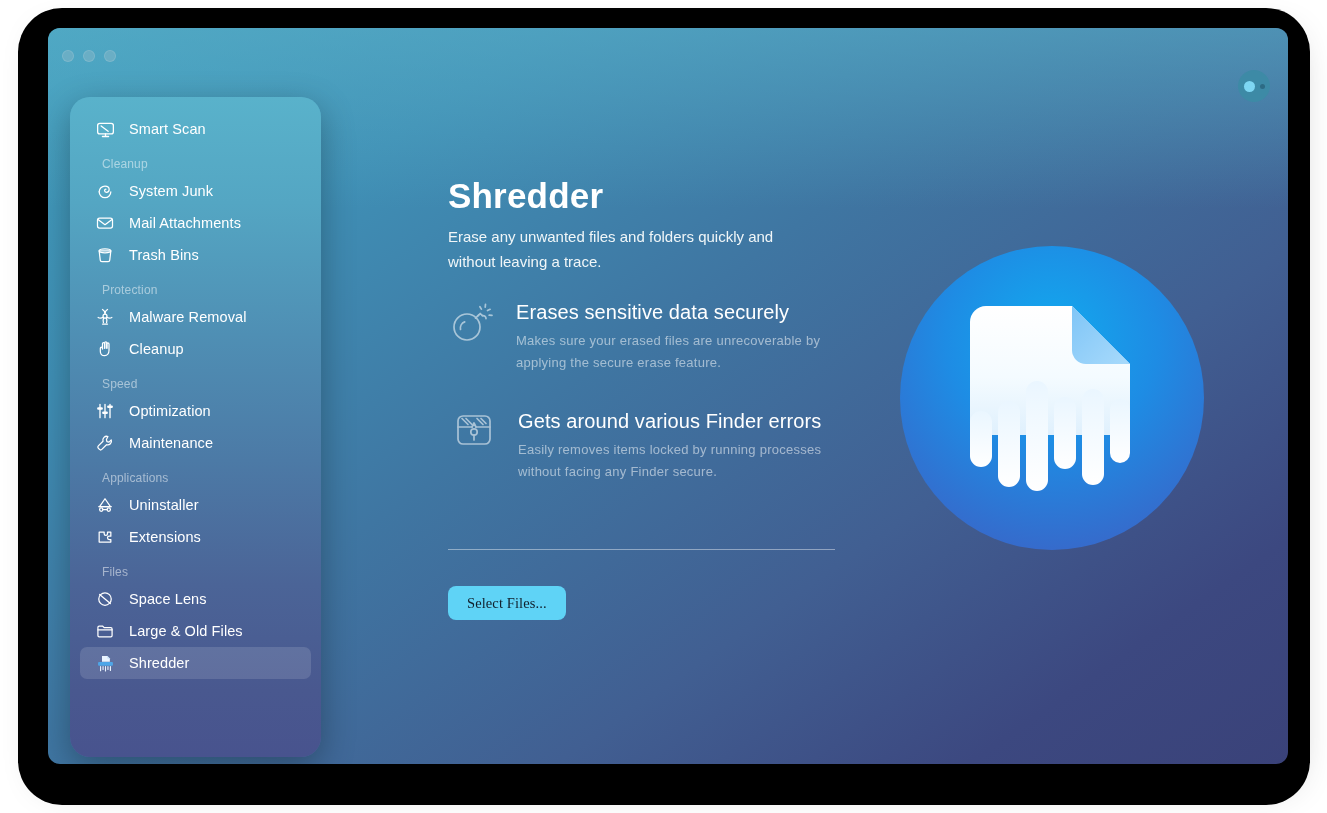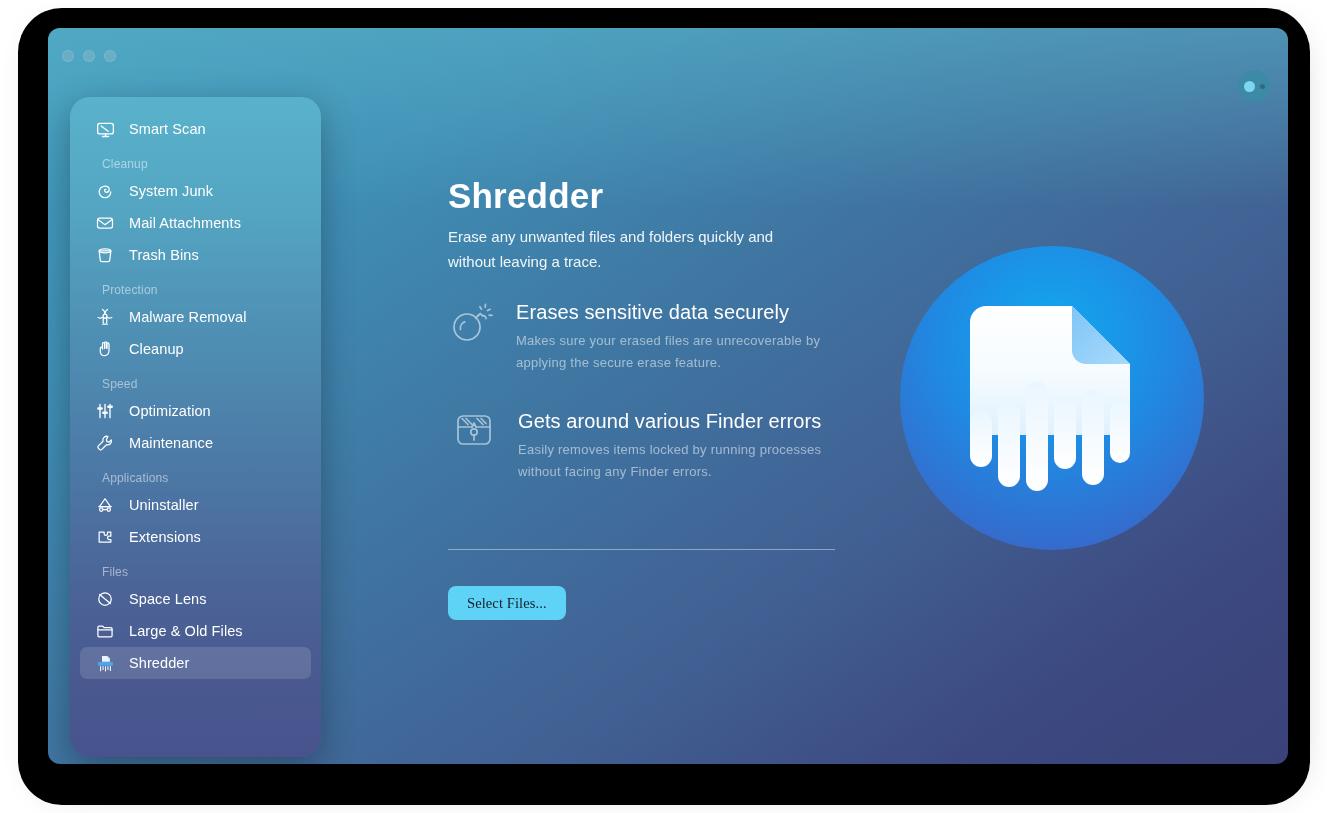--- a/index.html
+++ b/index.html
@@ -269,21 +269,21 @@
             <path d="M8 22h14M26 22h14"></path>
             <path d="M22 22l2-4h0l2 4"></path>
             <circle cx="24" cy="27" r="3.2"></circle>
             <path d="M24 30.2V35"></path>
             <path d="M12 13.5l6 6M16 13.5l6 6"></path>
             <path d="M27 13.5l6 6M31 13.5l5 5"></path>
           </svg>
         </div>
         <div>
           <div class="feature-title">Gets around various Finder errors</div>
-          <div class="feature-desc">Easily removes items locked by running processes without facing any Finder errors.</div>
+          <div class="feature-desc">Easily removes items locked by running processes without facing any Finder secure.</div>
         </div>
       </div>
 
       <div class="divider"></div>
 
       <button class="select-btn">Select Files...</button>
 
       <div class="hero">
         <svg viewBox="0 0 334 334" width="334" height="334">
           <defs>

